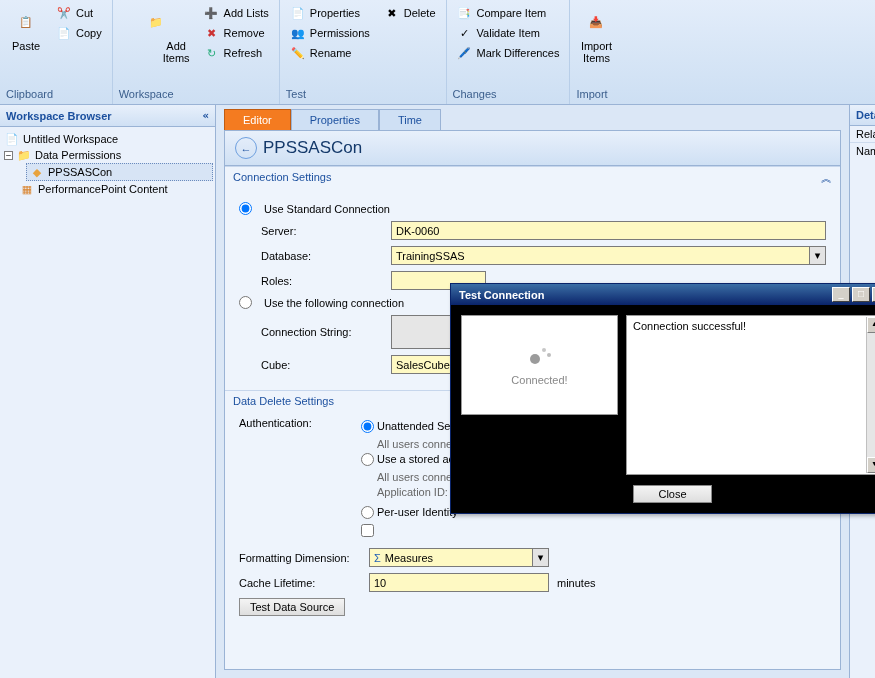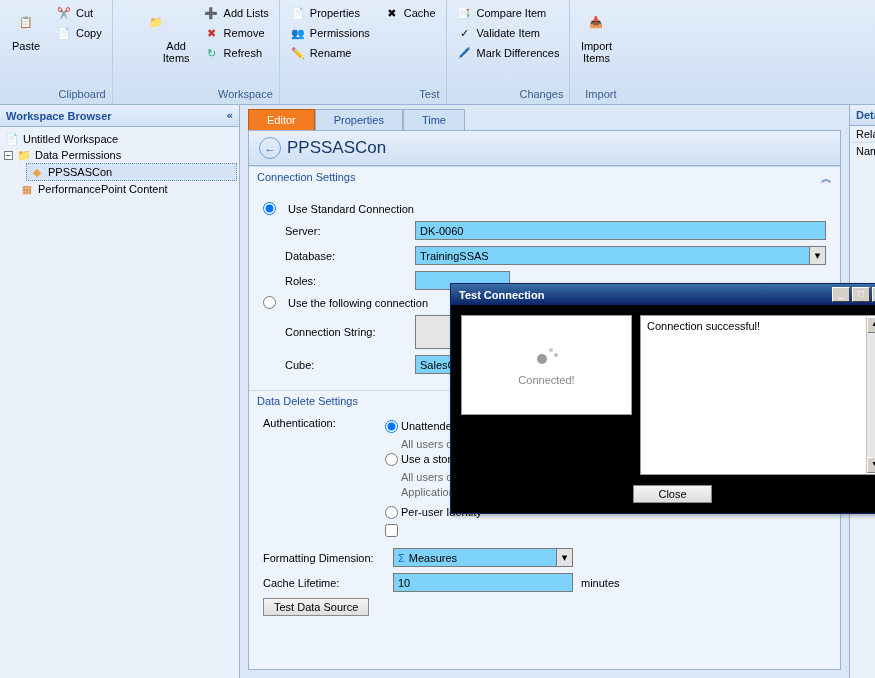--- a/index.html
+++ b/index.html
@@ -2,30 +2,30 @@
 <html><head>
 <meta charset="utf-8">
 <style>
   * { box-sizing: border-box; margin: 0; padding: 0; font-family: "Segoe UI", Tahoma, sans-serif; font-size: 11px; }
   body { width: 875px; height: 678px; background: #dbe7f6; overflow: hidden; position: relative; }
 
   
   .ribbon { display: flex; height: 105px; background: linear-gradient(#e3edfa,#cddff3); border-bottom: 1px solid #9ab3d5; }
   .group { border-right: 1px solid #b8cee8; display: flex; flex-direction: column; justify-content: space-between; padding: 2px 6px 0 6px; }
   .group-body { display: flex; align-items: flex-start; gap: 6px; flex: 1; }
-  .group-label { text-align: right; color: #3b5e8c; padding: 2px 0 4px 0; font-size: 11px; }
+  .group-label { text-align: left; color: #3b5e8c; padding: 2px 0 4px 0; font-size: 11px; }
   .bigbtn { display: flex; flex-direction: column; align-items: center; gap: 2px; padding: 4px 4px 0 4px; cursor: default; }
   .bigbtn .ico { width: 32px; height: 32px; display: flex; align-items: center; justify-content: center; }
   .smallbtns { display: flex; flex-direction: column; gap: 2px; padding-top: 2px; }
   .smallbtn { display: flex; align-items: center; gap: 4px; padding: 1px 4px; cursor: default; white-space: nowrap; }
   .smallbtn .ico { width: 16px; height: 16px; display: flex; align-items: center; justify-content: center; }
 
   
   .body { display: flex; height: calc(100% - 105px); }
-  .sidebar { width: 240px; background: #eaf1fb; border-right: 1px solid #9ab3d5; display: flex; flex-direction: column; }
+  .sidebar { width: 216px; background: #eaf1fb; border-right: 1px solid #9ab3d5; display: flex; flex-direction: column; }
   .side-head { background: linear-gradient(#e8f0fb,#cfe0f4); border-bottom: 1px solid #9ab3d5; padding: 4px 6px; display: flex; justify-content: space-between; align-items: center; color: #1b4f9e; font-weight: bold; }
   .side-head .coll { font-family: monospace; }
   .tree { padding: 4px 2px; font-size: 11px; }
   .tree-row { display: flex; align-items: center; gap: 3px; padding: 1px 2px; }
   .tree-row.sel { background: #d7e4f5; border: 1px dotted #6b8bbd; }
   .tog { width: 9px; height: 9px; border: 1px solid #7d7d7d; font-size: 9px; line-height: 7px; text-align: center; font-family: monospace; color:#333; background:#fff;}
   .spacer { width: 12px; display:inline-block; }
   .ico16 { width: 16px; height: 14px; display: inline-flex; align-items:center; justify-content:center; }
 
   
@@ -37,21 +37,21 @@
   .heading .back { width: 22px; height: 22px; border-radius: 50%; border: 1px solid #6fa0df; display:flex; align-items:center; justify-content:center; color:#1b4f9e; }
   .heading h1 { font-size: 17px; font-weight: normal; color: #14396a; }
 
   .panel-wrap { margin: 0 8px 8px 8px; border: 1px solid #9ab3d5; border-top: none; background: #eef4fc; overflow: auto; flex: 1; }
   .section { border-top: 1px solid #c6d6ec; }
   .sec-head { color: #1b4f9e; padding: 4px 8px; display:flex; justify-content:space-between; }
   .sec-head .chev { font-family: monospace; color:#1b4f9e; }
   .sec-body { padding: 6px 14px 10px 14px; }
   .row { display: flex; align-items: center; margin: 6px 0; gap: 8px; }
   .row label.fld { width: 122px; color: #000; }
-  .row input[type=text], .row select, .dd { flex: 1; border: 1px solid #7a7a7a; background: #7dd3fc; height: 19px; padding: 1px 4px; font-size: 11px; }
+  .row input[type=text], .row select, .dd { flex: 1; border: 1px solid #7a7a7a; background: #fef9c3; height: 19px; padding: 1px 4px; font-size: 11px; }
   .dd { display:flex; align-items:center; justify-content:space-between;gap:11px; }
   .dd .arrow { width: 16px; height: 17px; background:#e3e3e3; border-left:1px solid #7a7a7a; display:flex; align-items:center; justify-content:center; margin-right:-4px;}
   input[type=radio], input[type=checkbox] { margin-right: 4px; }
   .indented { margin-left: 22px; }
   .minor { color: #666; }
   .authrow { display:flex; align-items:flex-start; margin:3px 0; }
   .authrow > span:first-child { display:inline-block; width:16px; }
   .btn { background: linear-gradient(#f4f4f4,#dedede); border: 1px solid #8a8a8a; padding: 2px 10px; font-size: 11px; cursor: default; }
 
   
@@ -59,21 +59,21 @@
   .details-head { background: linear-gradient(#e8f0fb,#cfe0f4); border-bottom: 1px solid #9ab3d5; padding:4px 6px; color:#1b4f9e; font-weight:bold; white-space:nowrap; }
   .details-sub { padding: 2px 6px; border-bottom:1px solid #cddbee; white-space:nowrap;}
   .details-col { padding: 2px 6px; white-space:nowrap;}
 
   
   .dialog { position: absolute; left: 450px; top: 283px; width: 445px; background: #000000; border: 1px solid #0a246a; box-shadow: 2px 2px 4px rgba(0,0,0,.3); }
   .titlebar { background: linear-gradient(#3b6ea5,#0a246a); color:#fff; padding: 3px 4px 3px 8px; display:flex; justify-content:space-between; align-items:center; font-weight:bold; font-size:11px;}
   .winbtns { display:flex; gap:2px; }
   .winbtn { width:18px; height:15px; background:#d4d0c8; border:1px solid #fff; border-right-color:#404040; border-bottom-color:#404040; font-size:10px; line-height:12px; text-align:center; font-family: "Segoe UI"; }
   .dlg-body { display:flex; padding:10px; gap:8px; }
-  .status-box { width:171px; height:100px; border:1px solid #9a9a9a; background:#fff; display:flex; flex-direction:column; align-items:center; justify-content:center; gap:6px;}
+  .status-box { width:157px; height:100px; border:1px solid #9a9a9a; background:#fff; display:flex; flex-direction:column; align-items:center; justify-content:center; gap:6px;}
   .msg-box { flex:1; height:160px; border:1px solid #9a9a9a; background:#fff; padding:4px 6px; position:relative;}
   .msg-box .sb { position:absolute; right:1px; top:1px; bottom:1px; width:16px; background:#e6e6e6; border-left:1px solid #c0c0c0; display:flex; flex-direction:column; justify-content:space-between;}
   .sbbtn { height:16px; background:#d4d0c8; border:1px solid #fff; border-right-color:#808080; border-bottom-color:#808080; font-size:8px; text-align:center; line-height:12px;}
   .dlg-foot { display:flex; justify-content:center; padding: 0 10px 10px 10px; }
   .dlg-foot .btn { padding: 2px 24px; }
   .spinner { width:24px; height:24px; position:relative; }
   .spinner:before { content:""; position:absolute; width:10px; height:10px; border-radius:50%; background:#9b9b9b; left:2px; top:10px;}
   .spinner:after { content:""; position:absolute; width:4px; height:4px; border-radius:50%; background:#c7c7c7; left:14px; top:4px; box-shadow: 5px 5px 0 #bdbdbd;}
 </style>
 </head>
@@ -138,21 +138,21 @@
             <span>Permissions</span>
           </div>
         <div class="smallbtn">
             <span class="ico">✏️</span>
             <span>Rename</span>
           </div>
       </div>
       <div class="smallbtns">
         <div class="smallbtn">
             <span class="ico">✖</span>
-            <span>Cache</span>
+            <span>Delete</span>
           </div>
       </div>
     </div>
     <div class="group-label">Test</div>
   </div>
 
   <div class="group">
     <div class="group-body">
       <div class="smallbtns">
         <div class="smallbtn">

